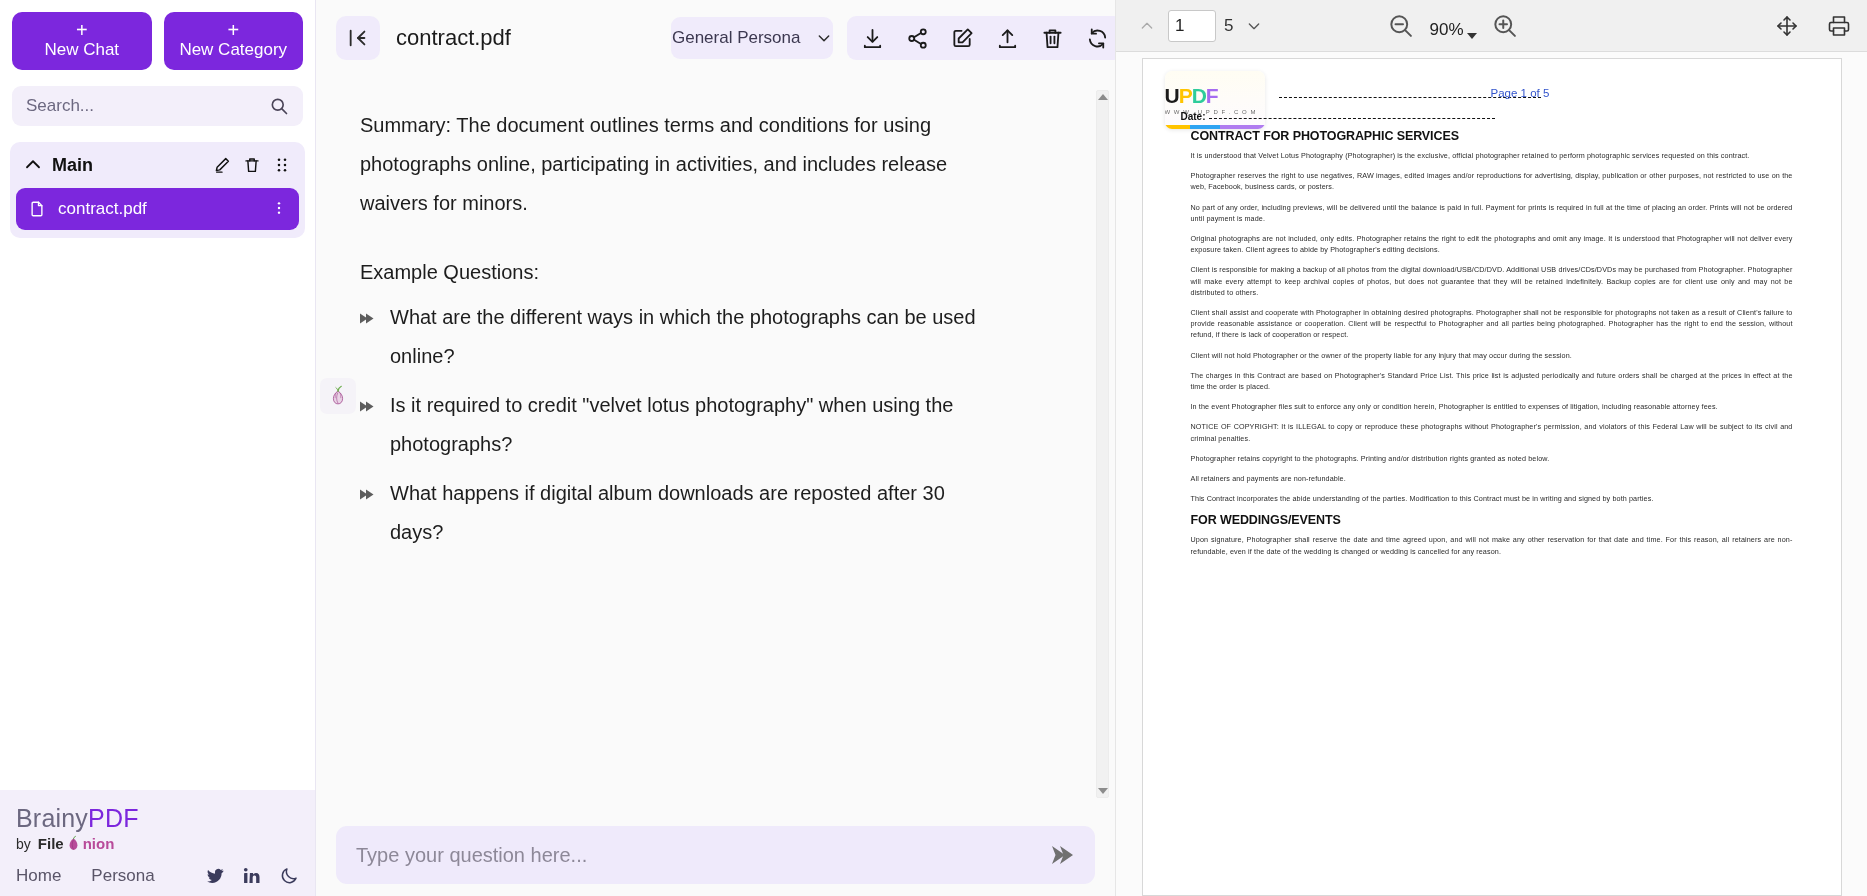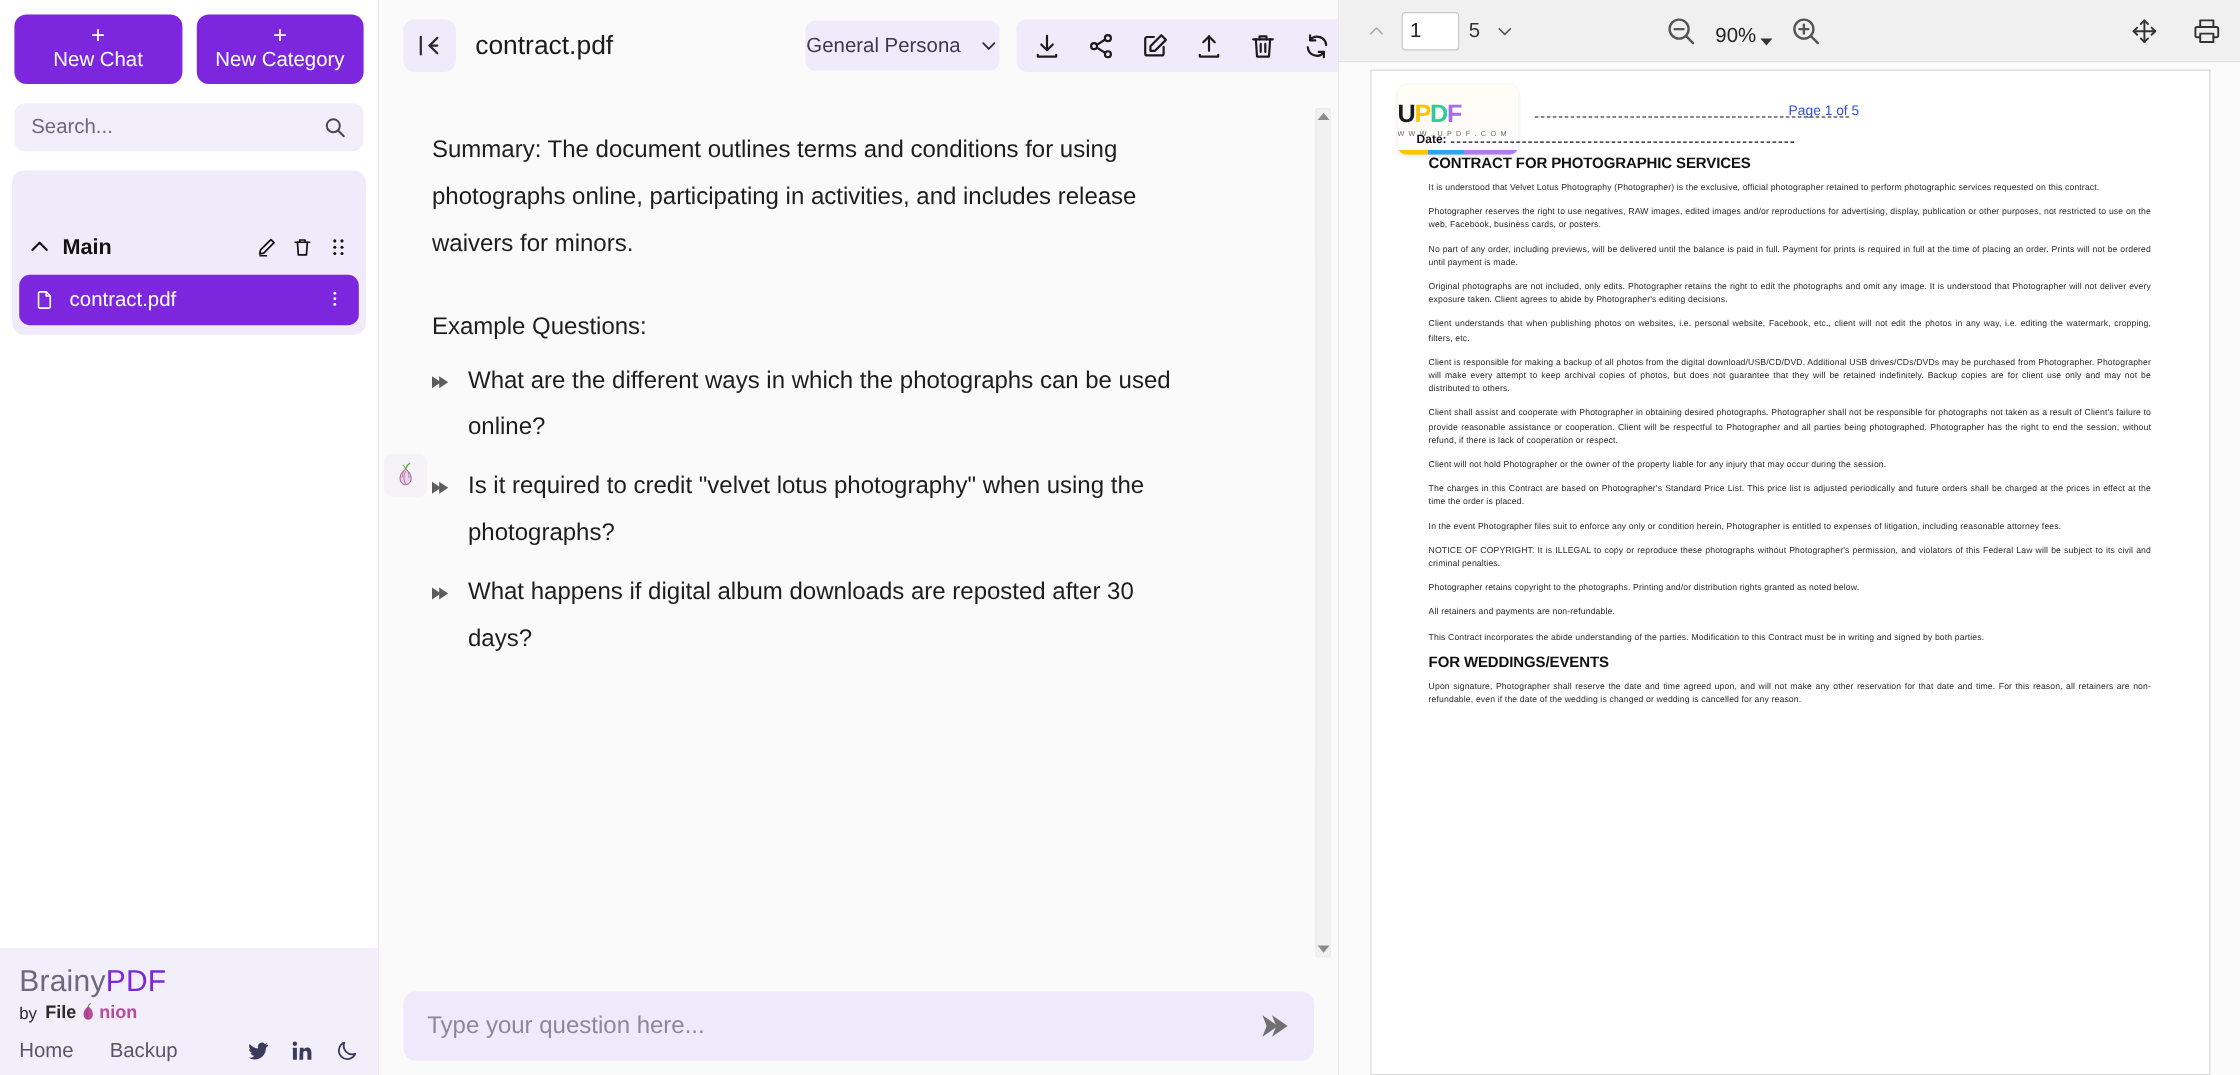--- a/index.html
+++ b/index.html
@@ -47,21 +47,21 @@
   }
   .search-wrap input {
     flex: 1; border: none; outline: none; background: transparent;
     font-size: 17px; color: #4a4458;
     font-family: "Liberation Sans", sans-serif;
   }
   .search-wrap input::placeholder { color: #6c6880; }
   .search-ic { width: 20px; height: 20px; flex: 0 0 20px; }
 
   .cat-block { margin: 16px 10px 0 10px; background: #f0ebfb; border-radius: 10px; padding: 6px 6px 8px 6px; }
-  .cat-head { display: flex; align-items: center; height: 34px; padding: 0 8px; margin-top: 41px; }
+  .cat-head { display: flex; align-items: center; height: 34px; padding: 0 8px; }
   .cat-chevron { width: 18px; height: 18px; margin-right: 10px; flex: 0 0 18px; cursor: pointer; }
   .cat-title { font-size: 18px; font-weight: bold; color: #111; flex: 1; }
   .cat-actions { display: flex; align-items: center; gap: 12px; }
   .cat-actions .ic { width: 18px; height: 18px; cursor: pointer; }
 
   .doc-item {
     margin-top: 6px;
     background: #7c27dd; color: #fff;
     border-radius: 9px; height: 42px;
     display: flex; align-items: center;
@@ -364,21 +364,21 @@
               <path d="M12 5c-4 3-5.5 6-5.5 9.5C6.5 18.5 9 21 12 21s5.5-2.5 5.5-6.5C17.5 11 16 8 12 5z" fill="#b84b9a"></path>
               <path d="M12 6.5c-1.2 2.2-1.8 4.6-1.8 7.2 0 2.6.7 4.8 1.8 6.4" fill="none" stroke="#8d2f72" stroke-width="0.7"></path>
               <path d="M12 5.4c.3-1.6 1.4-2.9 2.6-3.4" fill="none" stroke="#4f9a3a" stroke-width="1.4" stroke-linecap="round"></path>
             </svg>
           </span>
           <span class="nion">nion</span>
         </span>
       </div>
       <div class="sb-links">
         <a>Home</a>
-        <a>Backup</a>
+        <a>Persona</a>
         <span class="social">
           <span class="ic">
             <svg viewBox="0 0 24 24" fill="#3b3b5c">
               <path d="M22 5.3c-.7.3-1.5.6-2.3.7.8-.5 1.5-1.3 1.8-2.3-.8.5-1.6.8-2.6 1A4 4 0 0 0 12 8.3c0 .3 0 .6.1.9-3.4-.2-6.4-1.8-8.4-4.3-.4.6-.6 1.3-.6 2.1 0 1.4.7 2.6 1.8 3.3-.7 0-1.3-.2-1.8-.5v.1c0 2 1.4 3.6 3.2 4-.3.1-.7.1-1 .1-.3 0-.5 0-.8-.1.5 1.6 2 2.8 3.8 2.8A8 8 0 0 1 2.5 18.6a11.3 11.3 0 0 0 6.1 1.8c7.3 0 11.3-6 11.3-11.3v-.5c.8-.6 1.5-1.3 2.1-2.1z"></path>
             </svg>
           </span>
           <span class="ic">
             <svg viewBox="0 0 24 24" fill="#3b3b5c">
               <rect x="2.5" y="8.5" width="4" height="12" rx="0.5"></rect>
               <circle cx="4.5" cy="4.5" r="2.2"></circle>
@@ -616,21 +616,20 @@
             <span class="dt">Date:</span>
             <span class="dl"></span>
           </div>
         </div>
 
         <h2 class="doc-h">CONTRACT FOR PHOTOGRAPHIC SERVICES</h2>
         <p class="doc-p">It is understood that Velvet Lotus Photography (Photographer) is the exclusive, official photographer retained to perform photographic services requested on this contract.</p>
         <p class="doc-p">Photographer reserves the right to use negatives, RAW images, edited images and/or reproductions for advertising, display, publication or other purposes, not restricted to use on the web, Facebook, business cards, or posters.</p>
         <p class="doc-p">No part of any order, including previews, will be delivered until the balance is paid in full. Payment for prints is required in full at the time of placing an order. Prints will not be ordered until payment is made.</p>
         <p class="doc-p">Original photographs are not included, only edits. Photographer retains the right to edit the photographs and omit any image. It is understood that Photographer will not deliver every exposure taken. Client agrees to abide by Photographer's editing decisions.</p>
-        <p class="doc-p">Client understands that when publishing photos on websites, i.e. personal website, Facebook, etc., client will not edit the photos in any way, i.e. editing the watermark, cropping, filters, etc.</p>
         <p class="doc-p">Client is responsible for making a backup of all photos from the digital download/USB/CD/DVD. Additional USB drives/CDs/DVDs may be purchased from Photographer. Photographer will make every attempt to keep archival copies of photos, but does not guarantee that they will be retained indefinitely. Backup copies are for client use only and may not be distributed to others.</p>
         <p class="doc-p">Client shall assist and cooperate with Photographer in obtaining desired photographs. Photographer shall not be responsible for photographs not taken as a result of Client's failure to provide reasonable assistance or cooperation. Client will be respectful to Photographer and all parties being photographed. Photographer has the right to end the session, without refund, if there is lack of cooperation or respect.</p>
         <p class="doc-p">Client will not hold Photographer or the owner of the property liable for any injury that may occur during the session.</p>
         <p class="doc-p">The charges in this Contract are based on Photographer's Standard Price List. This price list is adjusted periodically and future orders shall be charged at the prices in effect at the time the order is placed.</p>
         <p class="doc-p">In the event Photographer files suit to enforce any only or condition herein, Photographer is entitled to expenses of litigation, including reasonable attorney fees.</p>
         <p class="doc-p">NOTICE OF COPYRIGHT: It is ILLEGAL to copy or reproduce these photographs without Photographer's permission, and violators of this Federal Law will be subject to its civil and criminal penalties.</p>
         <p class="doc-p">Photographer retains copyright to the photographs. Printing and/or distribution rights granted as noted below.</p>
         <p class="doc-p">All retainers and payments are non-refundable.</p>
         <p class="doc-p">This Contract incorporates the abide understanding of the parties. Modification to this Contract must be in writing and signed by both parties.</p>
         <h2 class="doc-h second">FOR WEDDINGS/EVENTS</h2>

